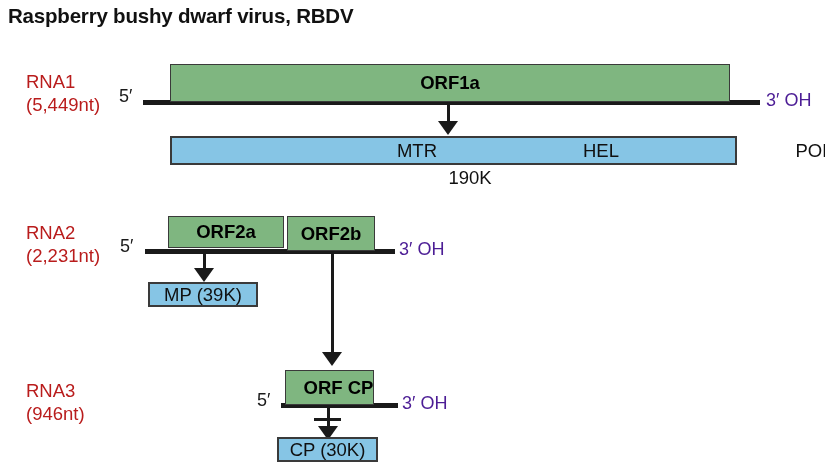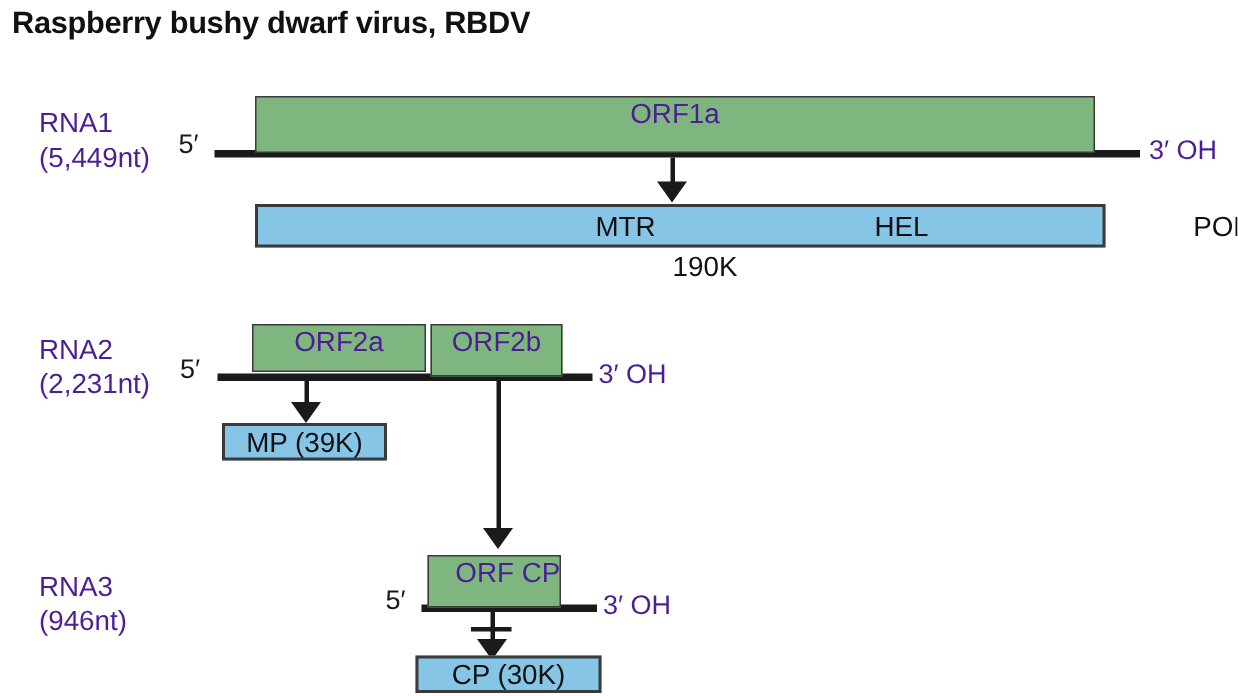--- a/index.html
+++ b/index.html
@@ -25,21 +25,21 @@
     font-size: 20.5px;
     font-weight: bold;
     letter-spacing: -0.2px;
     color: #111111;
     white-space: nowrap;
   }
 
   
   .rna-label {
     font-size: 18.5px;
-    color: #4c1d95;
+    color: #b91c1c;
     white-space: nowrap;
     line-height: 23px;
   }
   .rna-label .l2 { display: block; }
 
   
   .backbone {
     background: #1a1a1a;
     height: 5px;
   }
@@ -51,24 +51,26 @@
     white-space: nowrap;
   }
   .prime-5 { font-size: 18px; }
 
   
   .orf-box {
     background: #7fb680;
     border: 1.6px solid #3a3a3a;
     box-sizing: border-box;
     display: flex;
+    align-items: center;
     justify-content: center;
     font-size: 18.5px;
-    color: #4c1d95;
-    white-space: nowrap;
+    color: #000000;
+    white-space: nowrap;
+    font-weight: bold;
   }
 
   
   .prot-box {
     background: #86c5e5;
     border: 2px solid #3a3a3a;
     box-sizing: border-box;
     display: flex;
     align-items: center;
     font-size: 18.5px;
@@ -189,17 +191,17 @@
 
   <div class="abs orf-box" style="left:285px; top:370px; width:89px; height:35px;padding-left:18px;">
     <span>ORF CP</span>
   </div>
 
   <div class="abs tick-stem" style="left:327px; top:406px; height:15px;"></div>
   <div class="abs tick-foot" style="left:314px; top:418px; width:27px;"></div>
   <div class="abs v-line" style="left:327px; top:418px; height:10px;"></div>
   <div class="abs arrow-head" style="left:318px; top:426px;"></div>
 
-  <div class="abs prot-box center" style="left:277px; top:437px; width:124px; height:25px;">
+  <div class="abs prot-box center" style="left:277px; top:437px; width:101px; height:25px;">
     <span>CP (30K)</span>
   </div>
 
 </div>
 
 </body></html>

